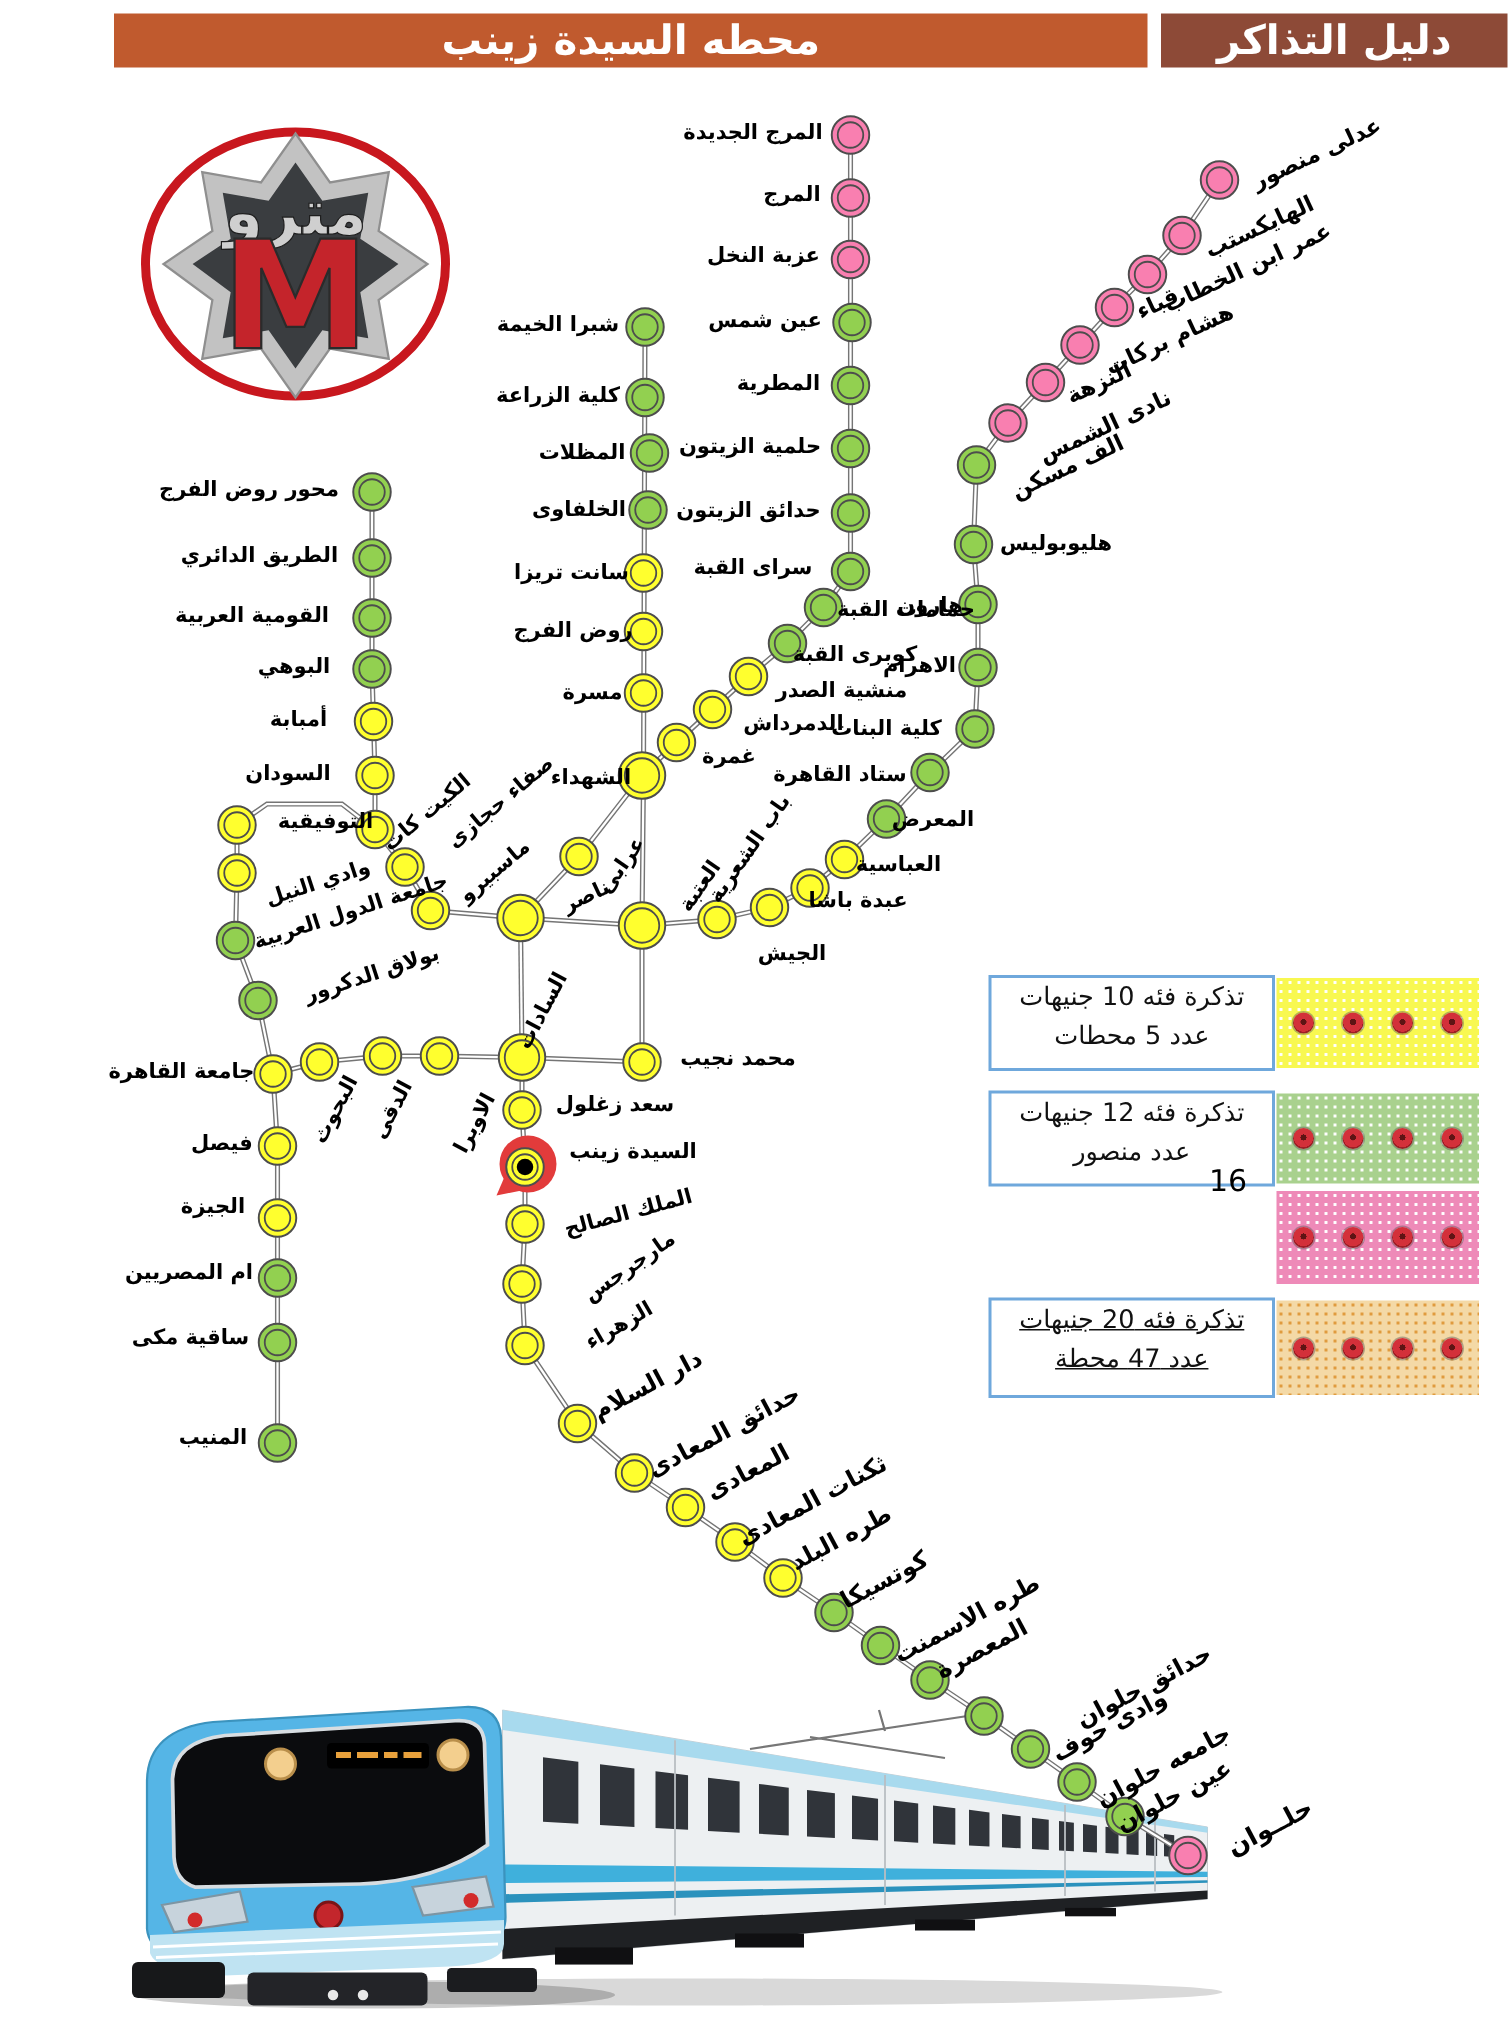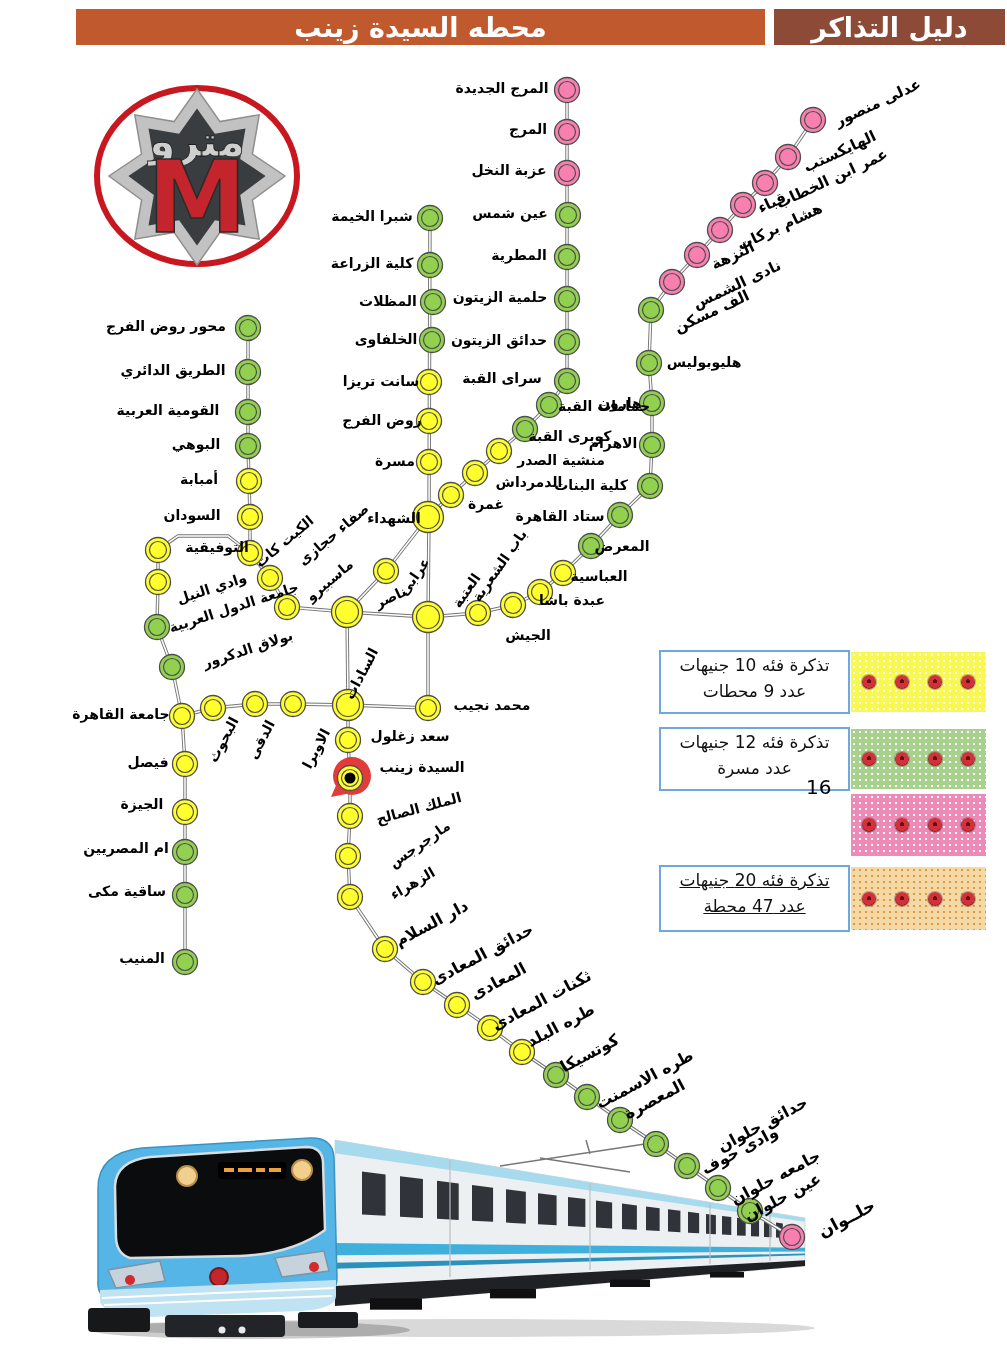--- a/index.html
+++ b/index.html
@@ -391,31 +391,31 @@
       <text x="173" y="371" text-anchor="middle" dominant-baseline="middle" font-family="DejaVu Sans, sans-serif" font-weight="bold" font-size="14" fill="#000">الطريق الدائري</text>
       <text x="168" y="411" text-anchor="middle" dominant-baseline="middle" font-family="DejaVu Sans, sans-serif" font-weight="bold" font-size="14" fill="#000">القومية العربية</text>
       <text x="196" y="445" text-anchor="middle" dominant-baseline="middle" font-family="DejaVu Sans, sans-serif" font-weight="bold" font-size="14" fill="#000">البوهي</text>
       <text x="199" y="480" text-anchor="middle" dominant-baseline="middle" font-family="DejaVu Sans, sans-serif" font-weight="bold" font-size="14" fill="#000">أمبابة</text>
       <text x="192" y="516" text-anchor="middle" dominant-baseline="middle" font-family="DejaVu Sans, sans-serif" font-weight="bold" font-size="14" fill="#000">السودان</text>
     </svg>
 
   <div id="fares">
       <div class="fare-box" dir="rtl" style="top: 650px; height: 60px;">
         <div>تذكرة فئه 10 جنيهات</div>
-        <div>عدد 9 محطات</div>
+        <div>عدد 5 محطات</div>
       </div>
       <div class="fare-strip" style="top: 652px; height: 60px; background-color: rgb(248, 248, 81); background-image: radial-gradient(rgb(255, 255, 255) 22%, rgba(0, 0, 0, 0) 26%); background-size: 6px 6px;">
         <span class="flower"></span>
         <span class="flower"></span>
         <span class="flower"></span>
         <span class="flower"></span>
       </div>
       <div class="fare-box" dir="rtl" style="top: 727px; height: 60px;">
         <div>تذكرة فئه 12 جنيهات</div>
-        <div>عدد مسرة</div>
+        <div>عدد منصور</div>
       </div>
       <div class="fare-strip" style="top: 729px; height: 60px; background-color: rgb(169, 209, 142); background-image: radial-gradient(rgb(255, 255, 255) 22%, rgba(0, 0, 0, 0) 26%); background-size: 6px 6px;">
         <span class="flower"></span>
         <span class="flower"></span>
         <span class="flower"></span>
         <span class="flower"></span>
       </div>
       <div class="fare-strip" style="top: 794px; height: 62px; background-color: rgb(238, 138, 184); background-image: radial-gradient(rgb(255, 255, 255) 22%, rgba(0, 0, 0, 0) 26%); background-size: 6px 6px;">
         <span class="flower"></span>
         <span class="flower"></span>

